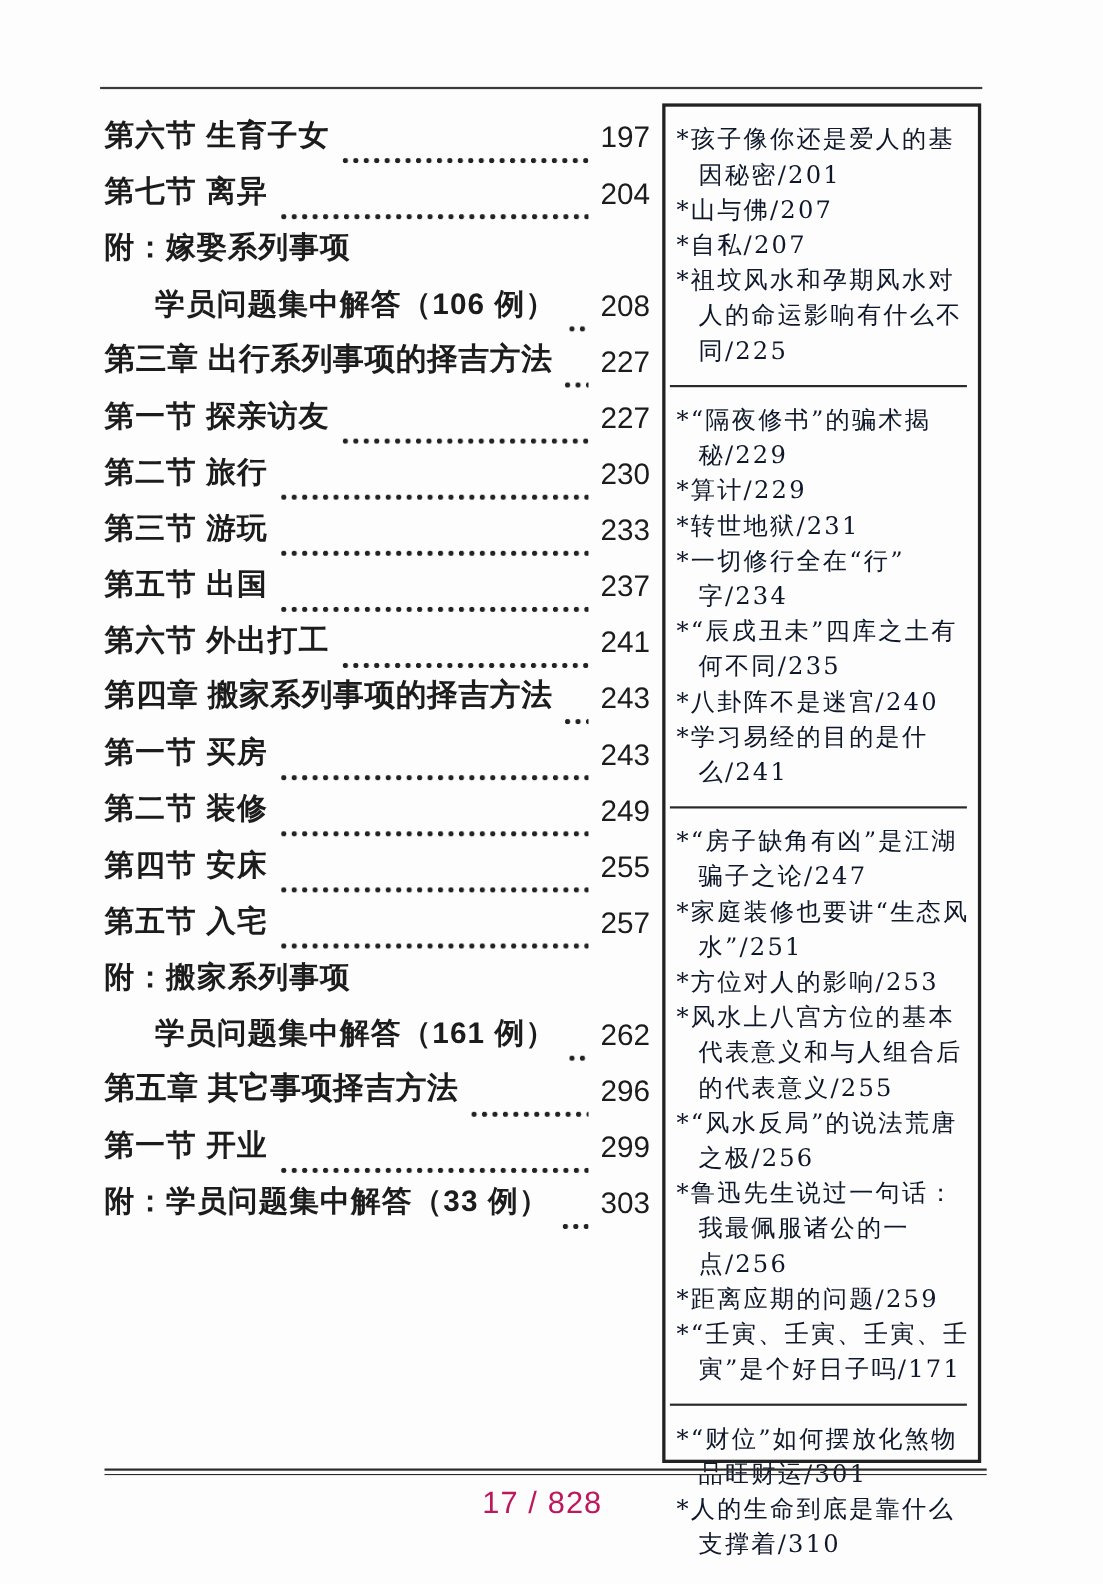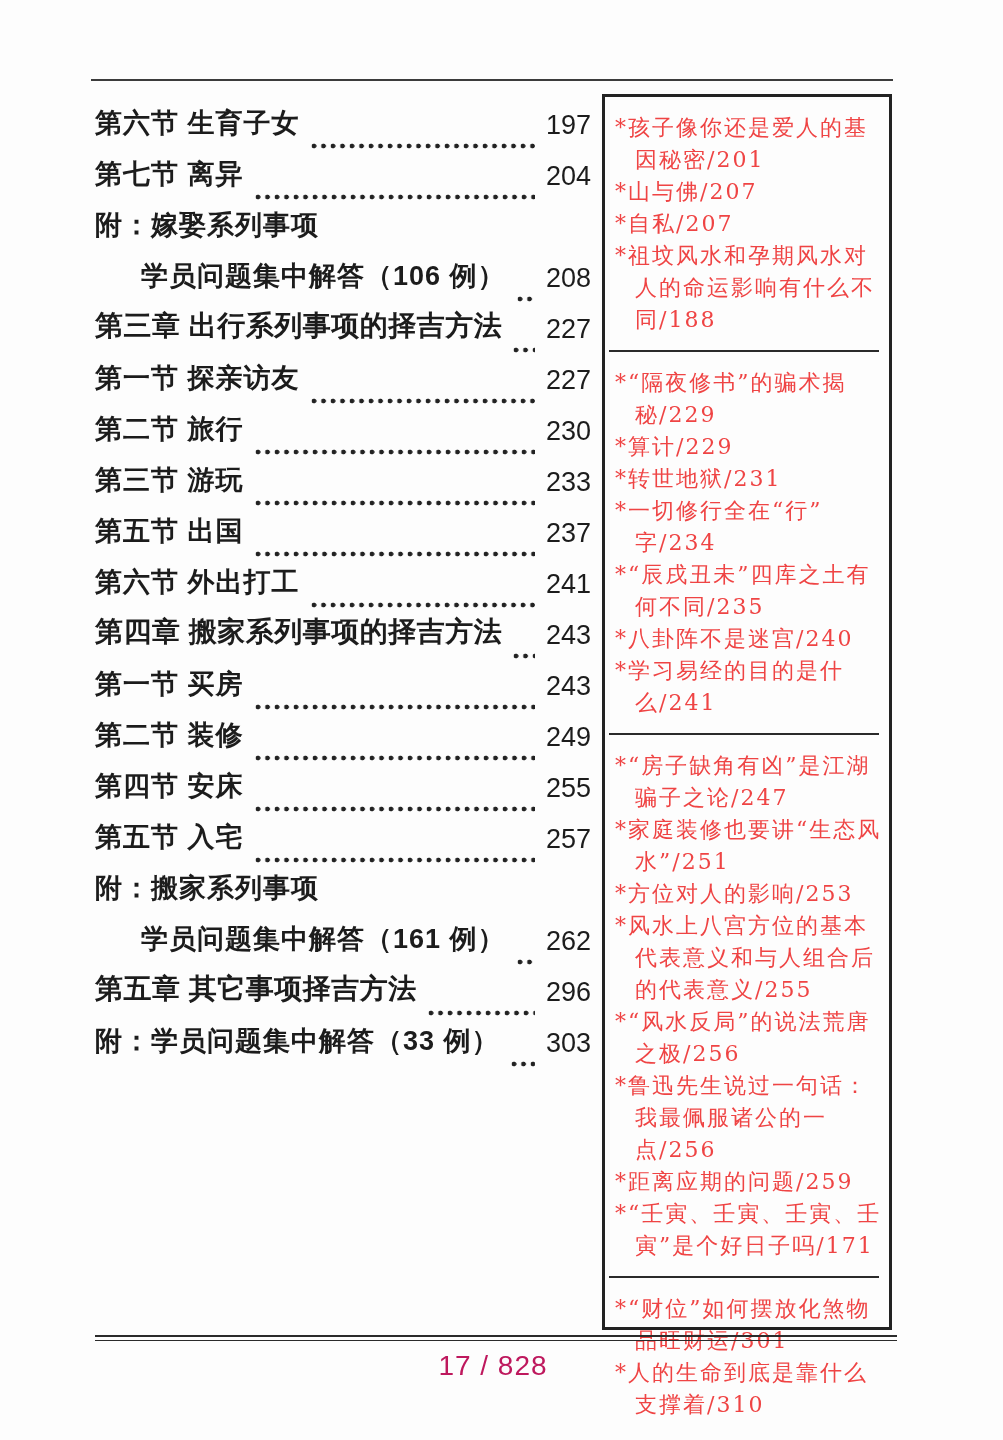--- a/index.html
+++ b/index.html
@@ -59,21 +59,21 @@
     padding:15px 6px 14px 10px;
   }
   .sb-divider{
     height:2px;background:#2a2a2a;
     margin:0 10px 0 4px;
   }
   .sb-item{
     font-family:"DejaVu Serif", serif;
     font-size:22px;line-height:32px;
     letter-spacing:2px;
-    color:#ef4444;
+    color:#0f172a;
     padding-left:20px;text-indent:-20px;
   }
 
   
   .footer-rule{
     position:absolute;left:95px;top:1335px;width:802px;
     height:3px;
     border-top:2px solid #2b2b2b;
     border-bottom:1px solid #2b2b2b;
     box-sizing:content-box;
@@ -172,32 +172,37 @@
         <span class="toc-label">学员问题集中解答（161 例）</span>
         <span class="toc-dots"></span>
         <span class="toc-page">262</span>
       </div>
       <div class="toc-row chapter">
         <span class="toc-label">第五章 其它事项择吉方法</span>
         <span class="toc-dots"></span>
         <span class="toc-page">296</span>
       </div>
       <div class="toc-row section">
+        <span class="toc-label">第一节 开业</span>
+        <span class="toc-dots"></span>
+        <span class="toc-page">299</span>
+      </div>
+      <div class="toc-row section">
         <span class="toc-label">附：学员问题集中解答（33 例）</span>
         <span class="toc-dots"></span>
         <span class="toc-page">303</span>
       </div>
     </div>
 
   <div class="sidebar" id="sidebar">
       <div class="sb-group">
         <div class="sb-item">*孩子像你还是爱人的基因秘密/201</div>
         <div class="sb-item">*山与佛/207</div>
         <div class="sb-item">*自私/207</div>
-        <div class="sb-item">*祖坟风水和孕期风水对人的命运影响有什么不同/188</div>
+        <div class="sb-item">*祖坟风水和孕期风水对人的命运影响有什么不同/225</div>
       </div>
       <div class="sb-divider"></div>
       <div class="sb-group">
         <div class="sb-item">*“隔夜修书”的骗术揭秘/229</div>
         <div class="sb-item">*算计/229</div>
         <div class="sb-item">*转世地狱/231</div>
         <div class="sb-item">*一切修行全在“行”字/234</div>
         <div class="sb-item">*“辰戌丑未”四库之土有何不同/235</div>
         <div class="sb-item">*八卦阵不是迷宫/240</div>
         <div class="sb-item">*学习易经的目的是什么/241</div>

